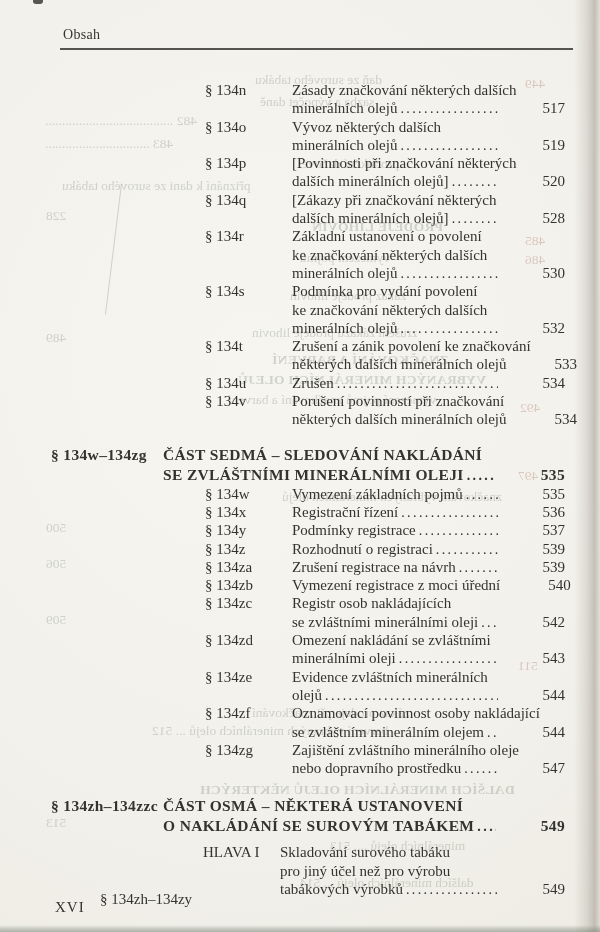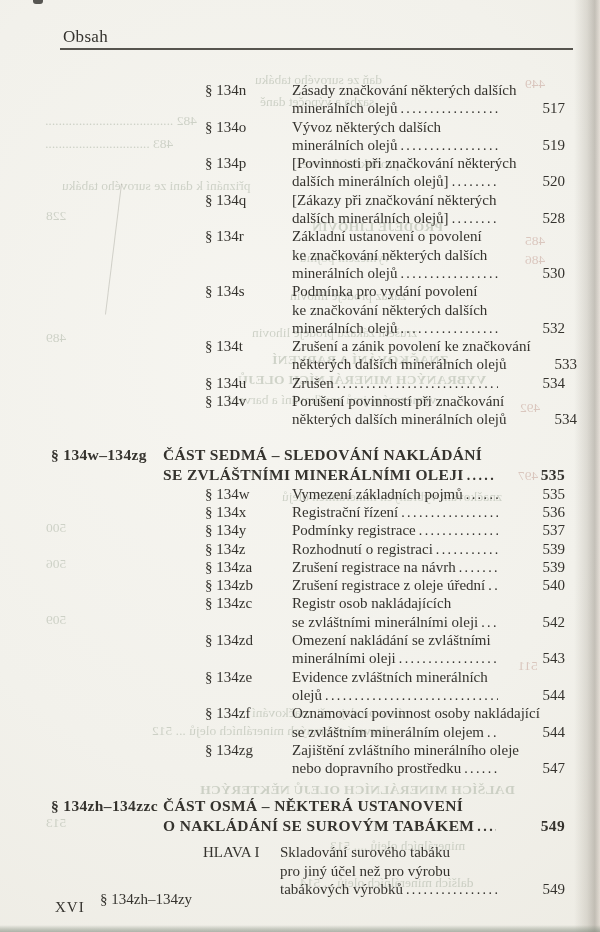--- a/index.html
+++ b/index.html
@@ -5,21 +5,21 @@
   html,body{margin:0;padding:0;}
   #page{
     position:relative;
     width:600px;height:932px;
     overflow:hidden;
     font-family:"Liberation Serif","DejaVu Serif",serif;
     color:#35332e;
     background:radial-gradient(ellipse 130% 95% at 42% 38%, #f6f5f0 0%, #f2f1eb 48%, #edebe3 85%, #e8e6dd 100%);
   }
   
-  .header-title{position:absolute;left:63px;top:27px;font-size:17px;letter-spacing:.3px;}
+  .header-title{position:absolute;left:63px;top:27px;font-size:14px;letter-spacing:.3px;}
   .header-rule{position:absolute;left:60px;top:48px;width:513px;height:2px;background:#56544e;}
   
   .toc{position:absolute;left:0;top:81px;right:0;font-size:15px;}
   .row{position:relative;height:18.3px;line-height:18.3px;}
   .row .lbl{position:absolute;left:205px;white-space:nowrap;}
   .row .lbl2{position:absolute;left:203px;white-space:nowrap;}
   .row .fill{position:absolute;left:292px;right:35px;top:0;bottom:0;display:flex;align-items:baseline;line-height:inherit;}
   .row .txt{white-space:nowrap;}
   .row .leader{flex:1;overflow:hidden;white-space:nowrap;margin:0 1px 0 3px;}
   .row .leader::after{content:"....................................................................................................";letter-spacing:2.4px;font-size:14px;}
@@ -298,21 +298,21 @@
     <div class="fill">
       <span class="txt">Zrušení registrace na návrh</span>
       <span class="leader"></span>
       <span class="pg">539</span>
     </div>
   </div>
       <div class="row row-entry">
     <span class="lbl">§ 134zb</span>
 
     <div class="fill">
-      <span class="txt">Zrušení registrace z oleje úřední</span>
+      <span class="txt">Vymezení registrace z moci úřední</span>
       <span class="leader"></span>
       <span class="pg">540</span>
     </div>
   </div>
       <div class="row row-entry">
     <span class="lbl">§ 134zc</span>
 
     <div class="fill">
       <span class="txt">Registr osob nakládajících</span>
 

